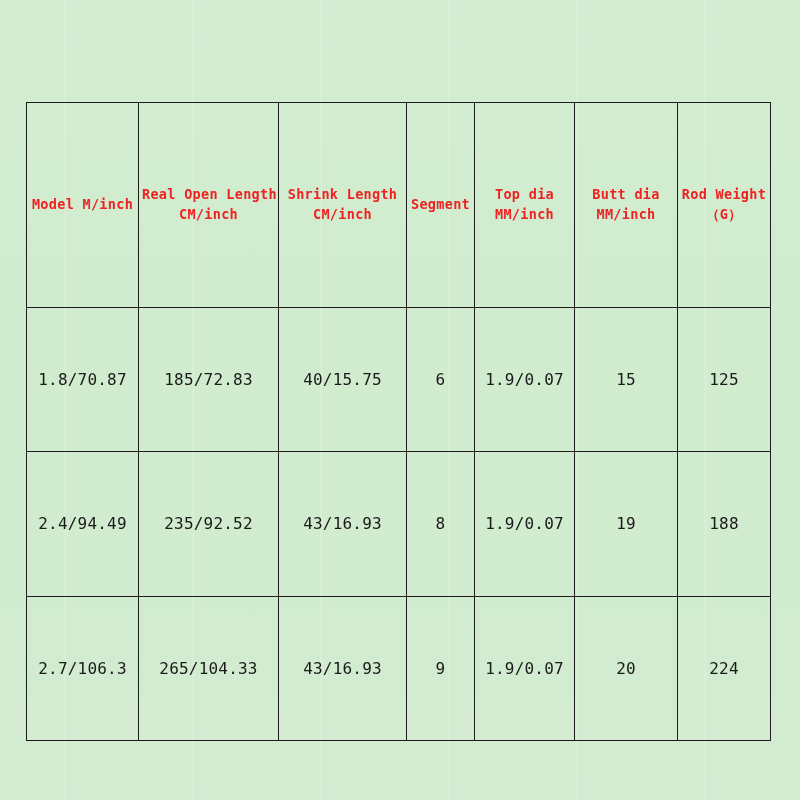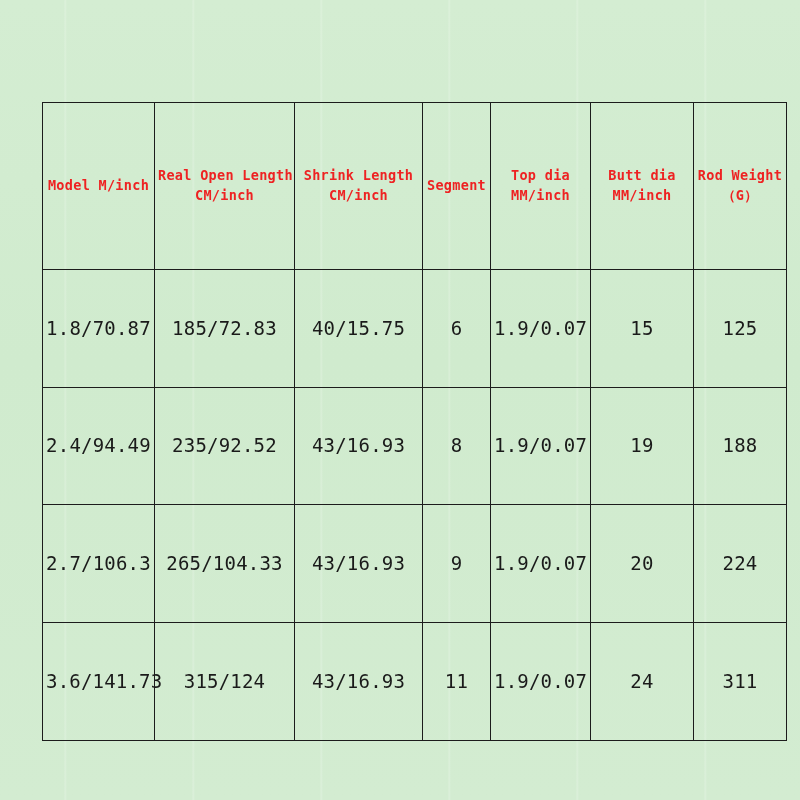--- a/index.html
+++ b/index.html
@@ -27,21 +27,21 @@
         rgba(255,255,255,0.22) 65px,
         rgba(255,255,255,0.00) 67px,
         rgba(255,255,255,0.00) 128px
       ),
       linear-gradient(to bottom, #d4edd2 0%, #d0ebce 45%, #d3ecd1 100%);
     pointer-events: none;
   }
 
   #spec-table-wrap {
     position: absolute;
-    left: 42px;
+    left: 26px;
     top: 102px;
     width: 744px;
     height: 639px;
   }
 
   table.spec-table {
     width: 744px;
     height: 639px;
     border-collapse: collapse;
     table-layout: fixed;
@@ -62,21 +62,21 @@
     color: #ee2222;
     font-size: 13.5px;
     font-weight: bold;
     letter-spacing: 0.3px;
     height: 124px;
   }
 
   
   tr.data-row td {
     color: #1a1a1a;
-    font-size: 19px;
+    font-size: 16px;
     font-weight: normal;
     letter-spacing: 0.2px;
     height: 86px;
   }
 
   
   col.c0 { width: 112px; }
   col.c1 { width: 140px; }
   col.c2 { width: 128px; }
   col.c3 { width: 68px;  }
@@ -159,24 +159,15 @@
         <td>2.7/106.3</td>
         <td>265/104.33</td>
         <td>43/16.93</td>
         <td>9</td>
         <td>1.9/0.07</td>
         <td>20</td>
         <td>224</td>
       </tr>
 
 
-      <tr class="data-row">
-        <td>3.6/141.73</td>
-        <td>315/124</td>
-        <td>43/16.93</td>
-        <td>11</td>
-        <td>1.9/0.07</td>
-        <td>24</td>
-        <td>311</td>
-      </tr>
     </tbody>
   </table>
 </div>
 
 </body></html>

